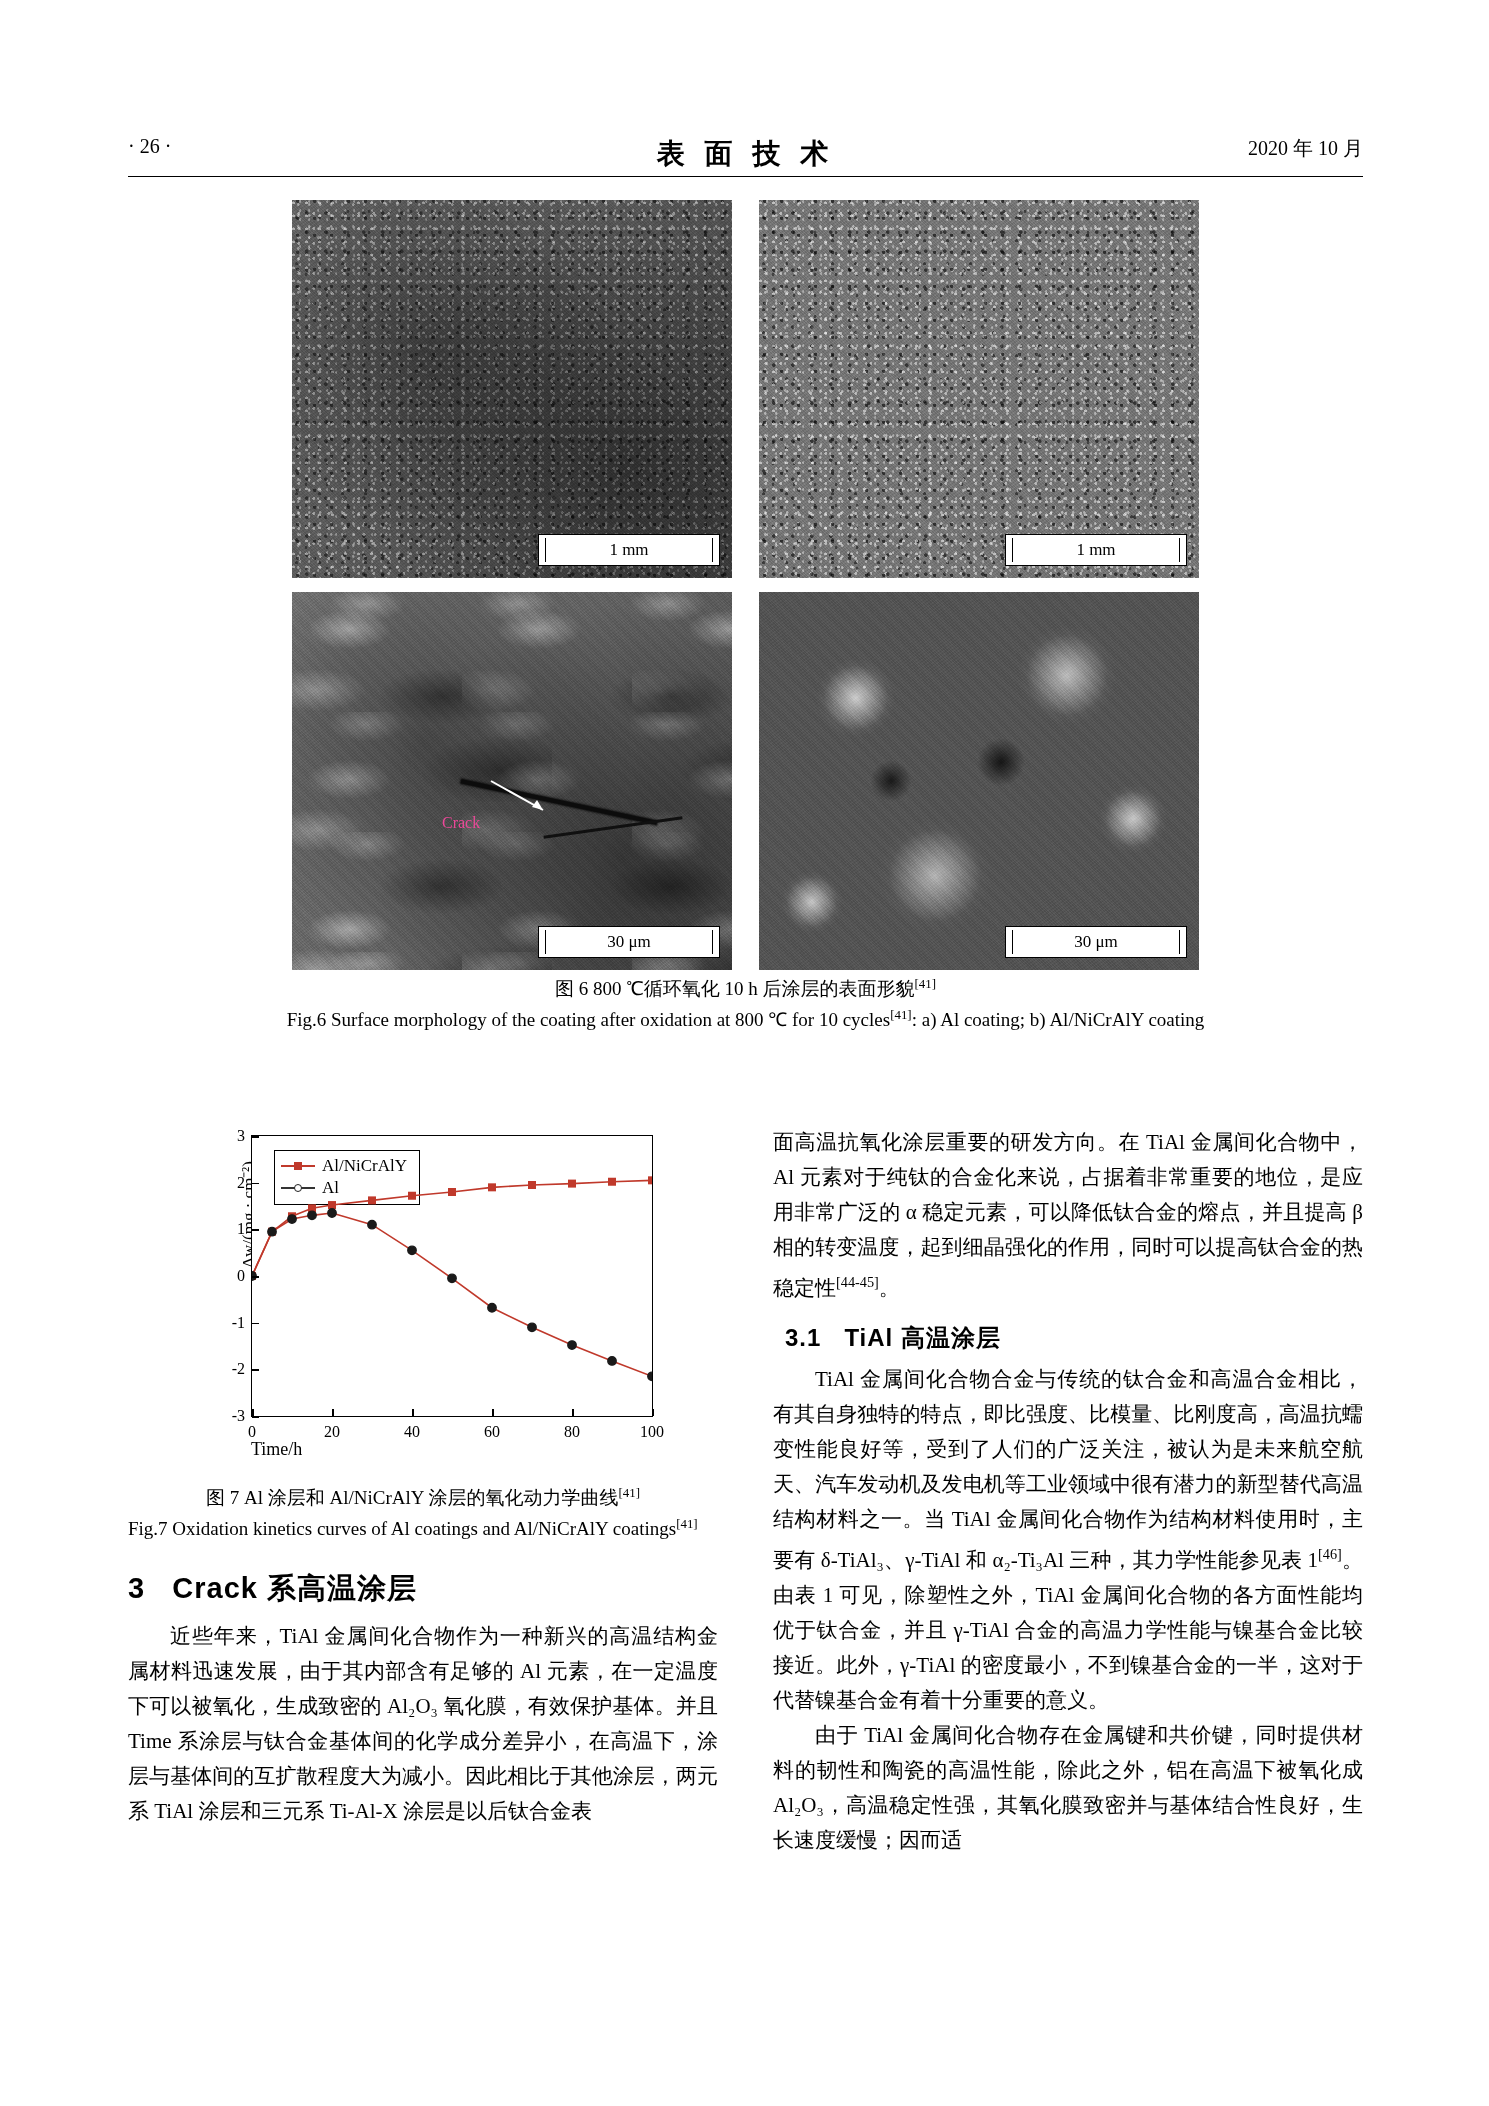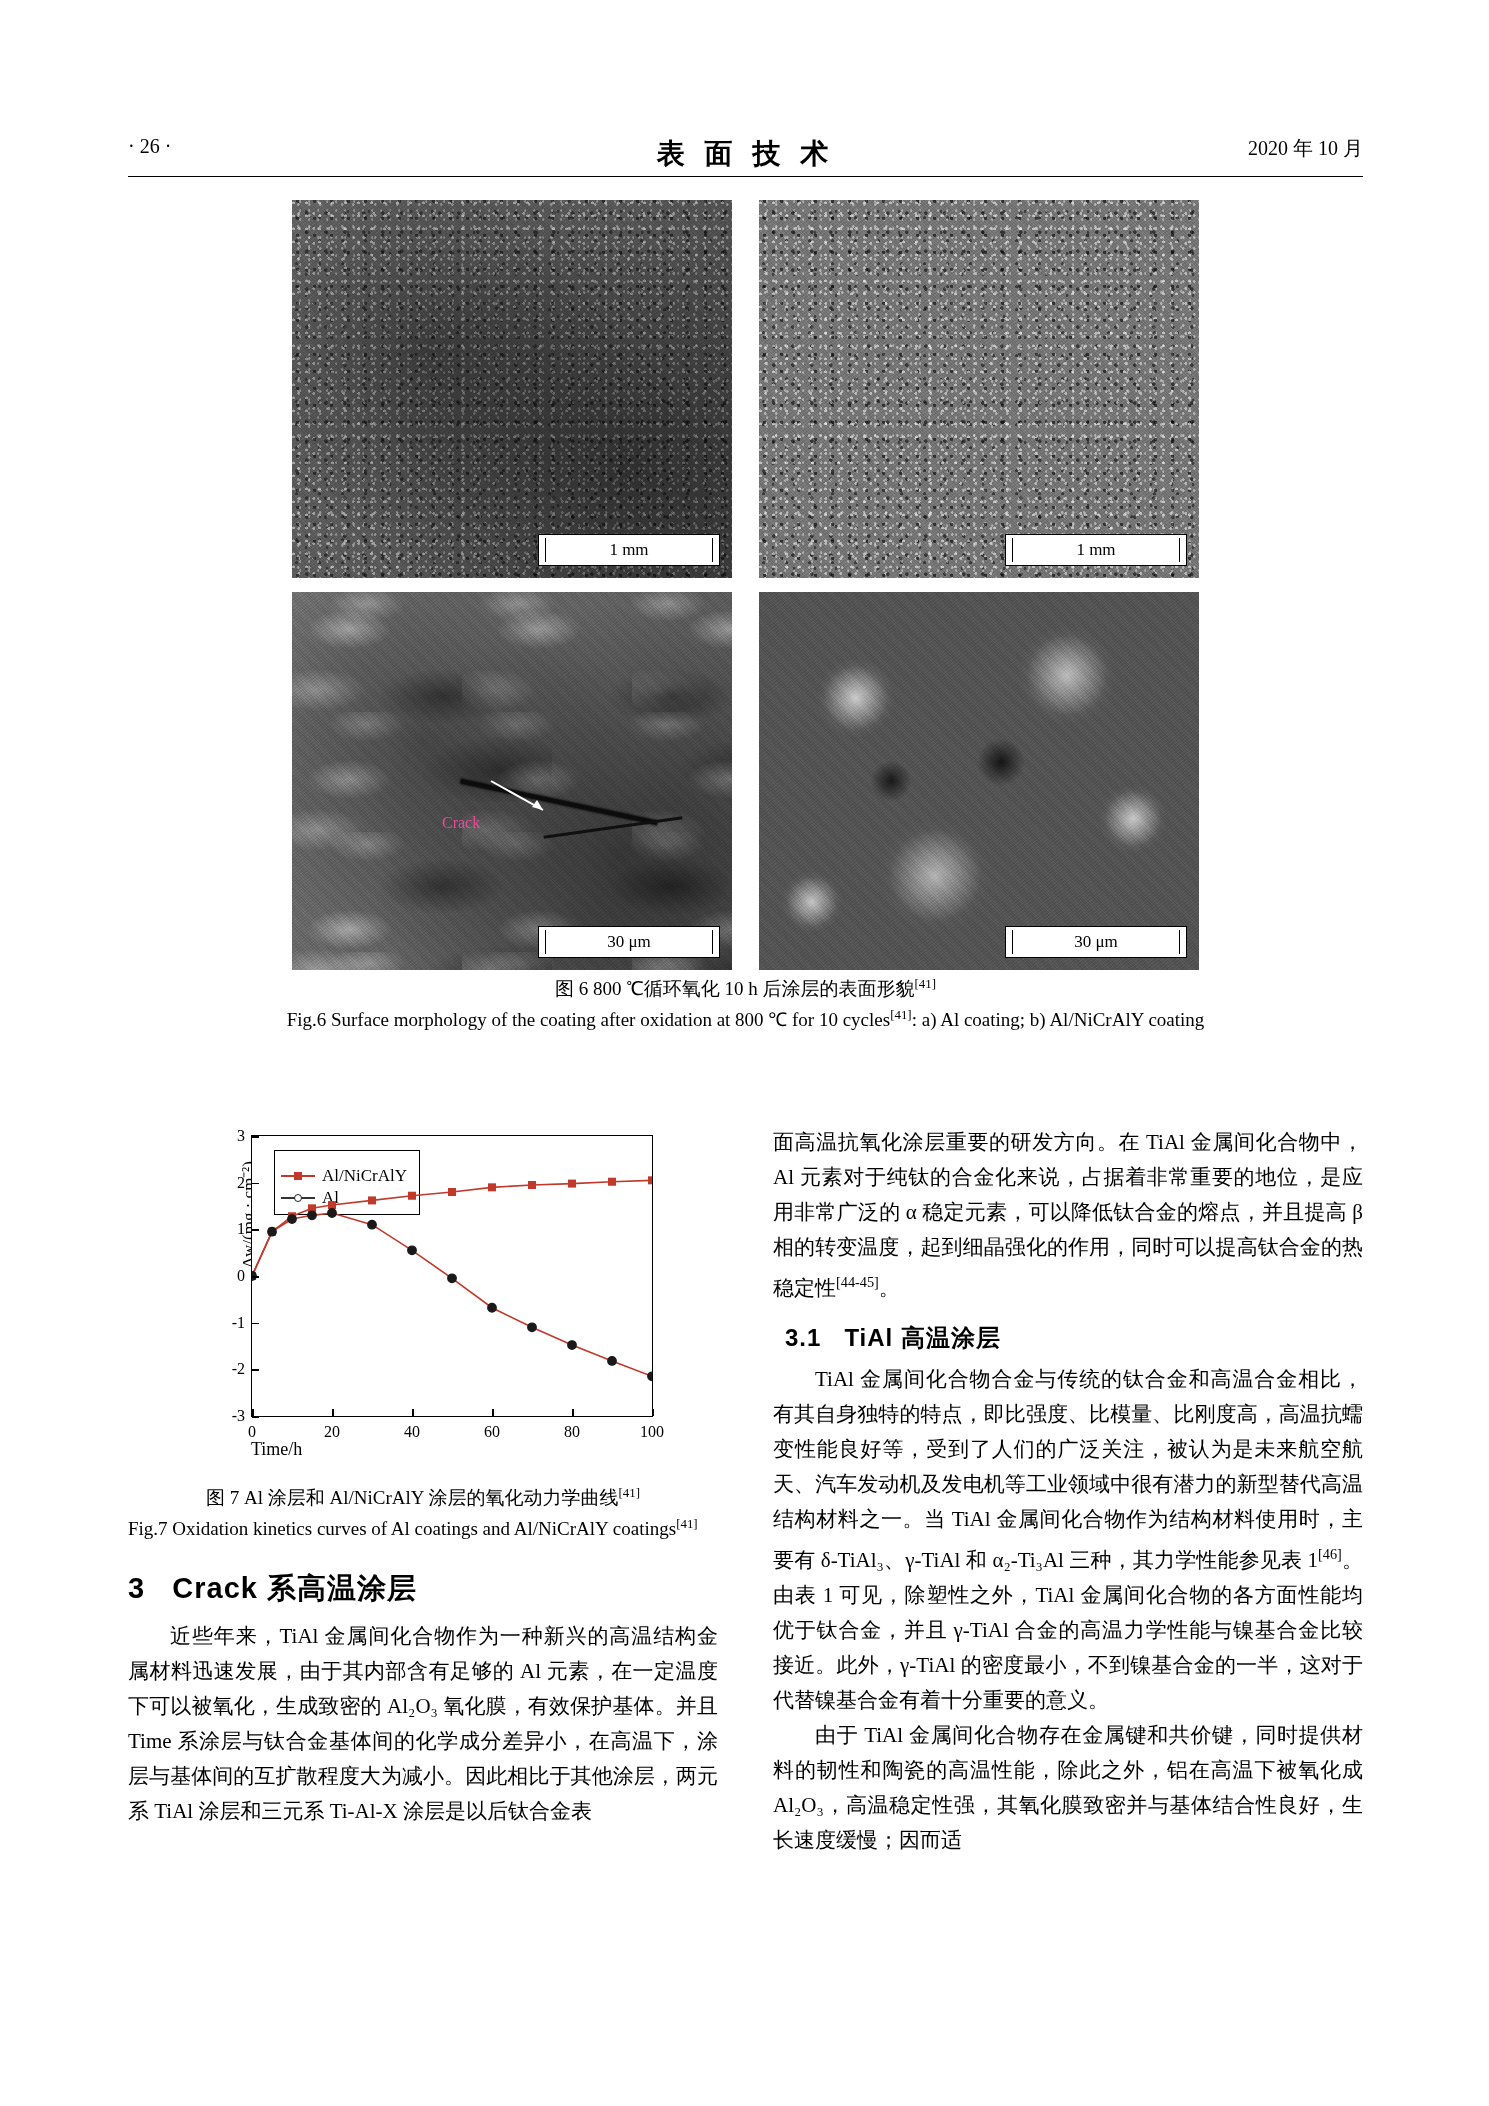--- a/index.html
+++ b/index.html
@@ -316,21 +316,21 @@
     width: 1.5px;
     height: 7px;
     background: #000;
   }
   .legend {
     position: absolute;
     left: 22px;
     top: 14px;
     border: 1.2px solid #000;
     background: #fff;
-    padding: 14px 12px 5px 6px;
+    padding: 4px 12px 5px 6px;
     font-size: 17px;
     line-height: 22px;
   }
   .legend-row {
     display: flex;
     align-items: center;
     gap: 7px;
     white-space: nowrap;
   }
   .legend-swatch {

